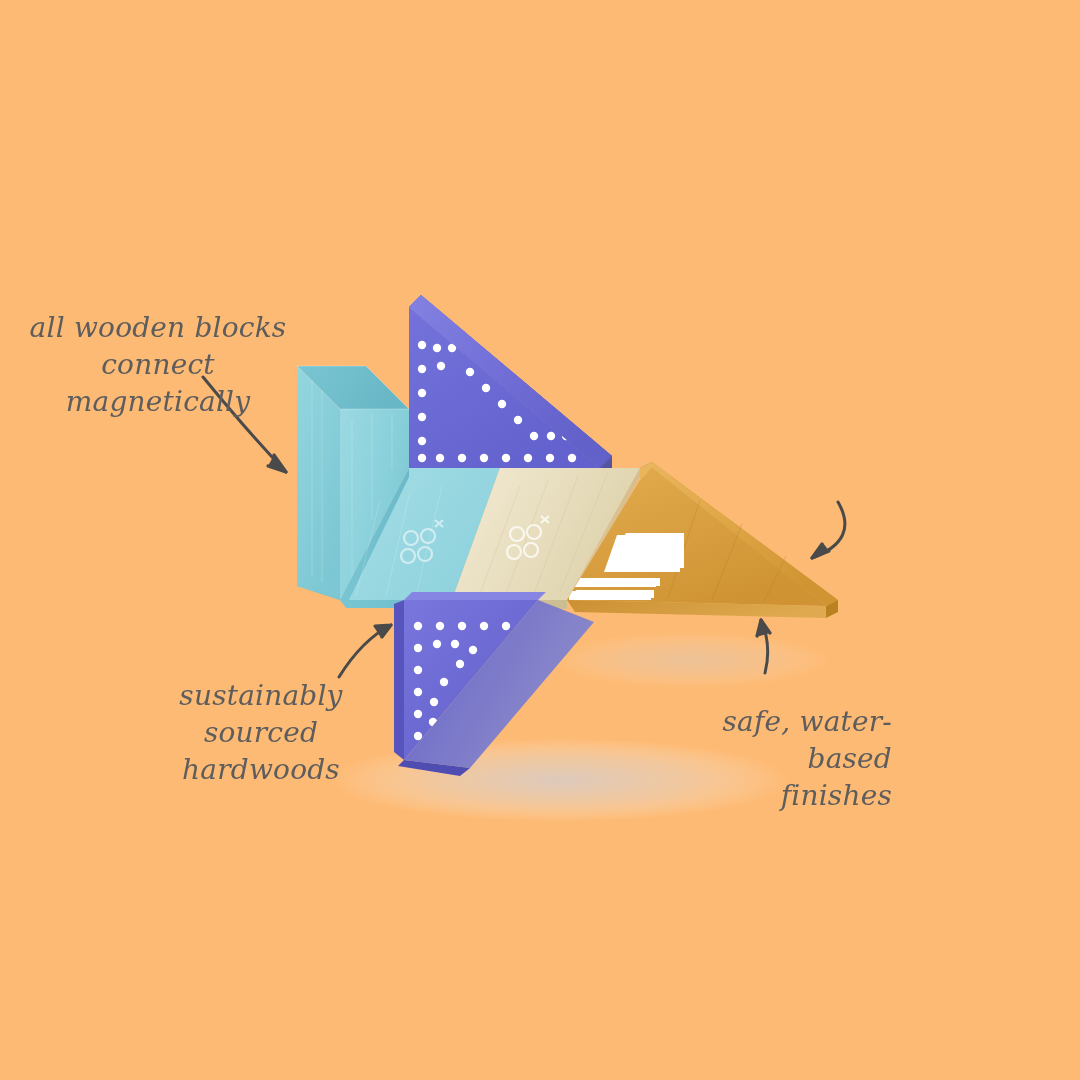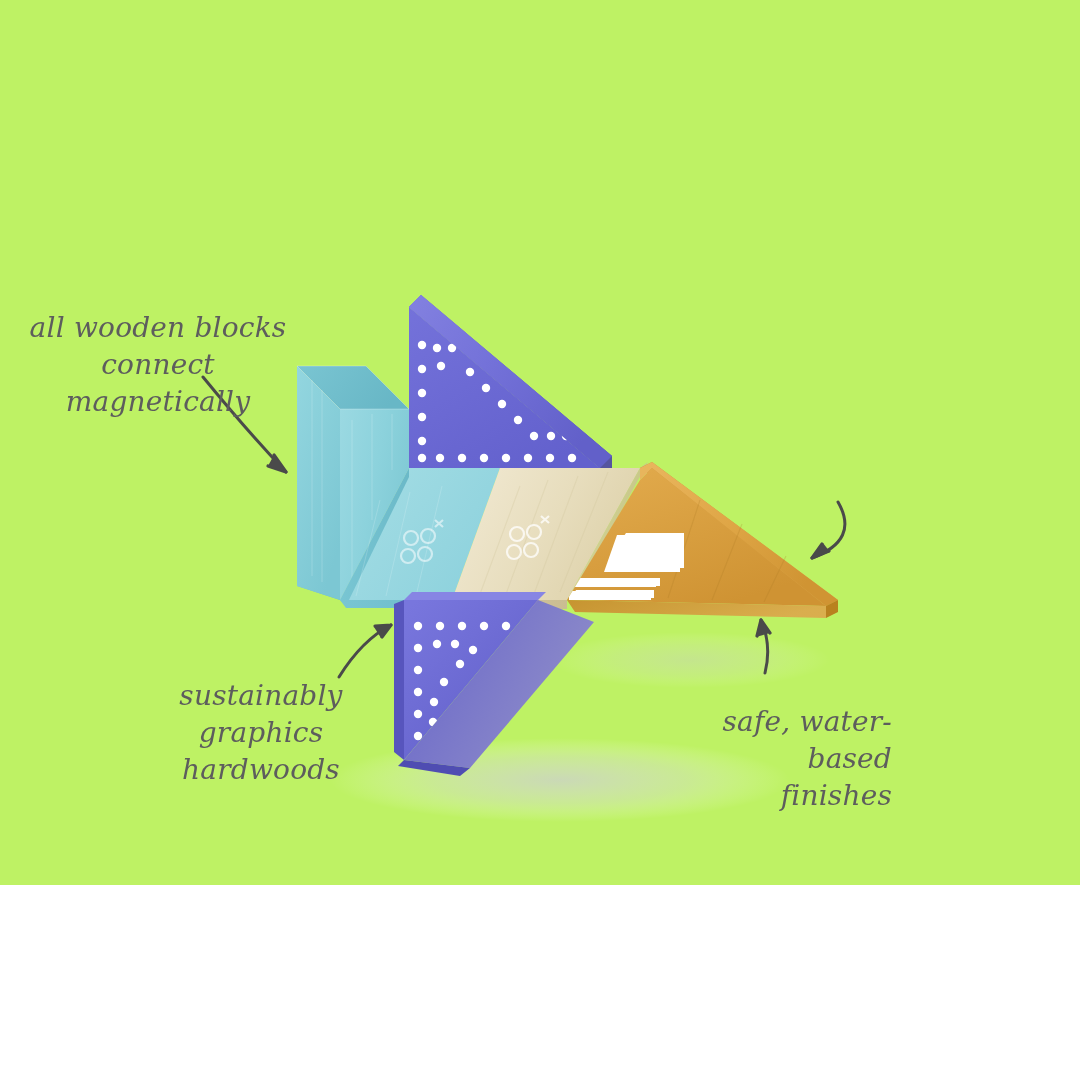--- a/index.html
+++ b/index.html
@@ -6,22 +6,22 @@
     margin: 0;
     padding: 0;
     background: #ffffff;
   }
   body {
     font-family: "DejaVu Serif", serif;
   }
   #stage {
     position: relative;
     width: 1080px;
-    height: 885px;
-    background: #bef264;
+    height: 1080px;
+    background: #fdba74;
     overflow: hidden;
   }
   #product-svg {
     position: absolute;
     left: 0;
     top: 0;
     width: 1080px;
     height: 1080px;
   }
   .callout {
@@ -356,19 +356,19 @@
         <path d="M761,620 L757,636 M761,620 L770,633" stroke-width="3.2"></path>
         <path d="M761,620 L756,637 L770,633 Z" fill="#4a4a4a" stroke="none"></path>
       </g>
     </g>
   </svg>
 
   <div class="callout" id="callout-magnetic">all wooden blocks
 connect magnetically</div>
 
 
-  <div class="callout" id="callout-hardwoods">sustainably graphics
+  <div class="callout" id="callout-hardwoods">sustainably sourced
 hardwoods</div>
 
   <div class="callout" id="callout-finishes">safe, water-based
 finishes</div>
 
 </div>
 
 </body></html>

